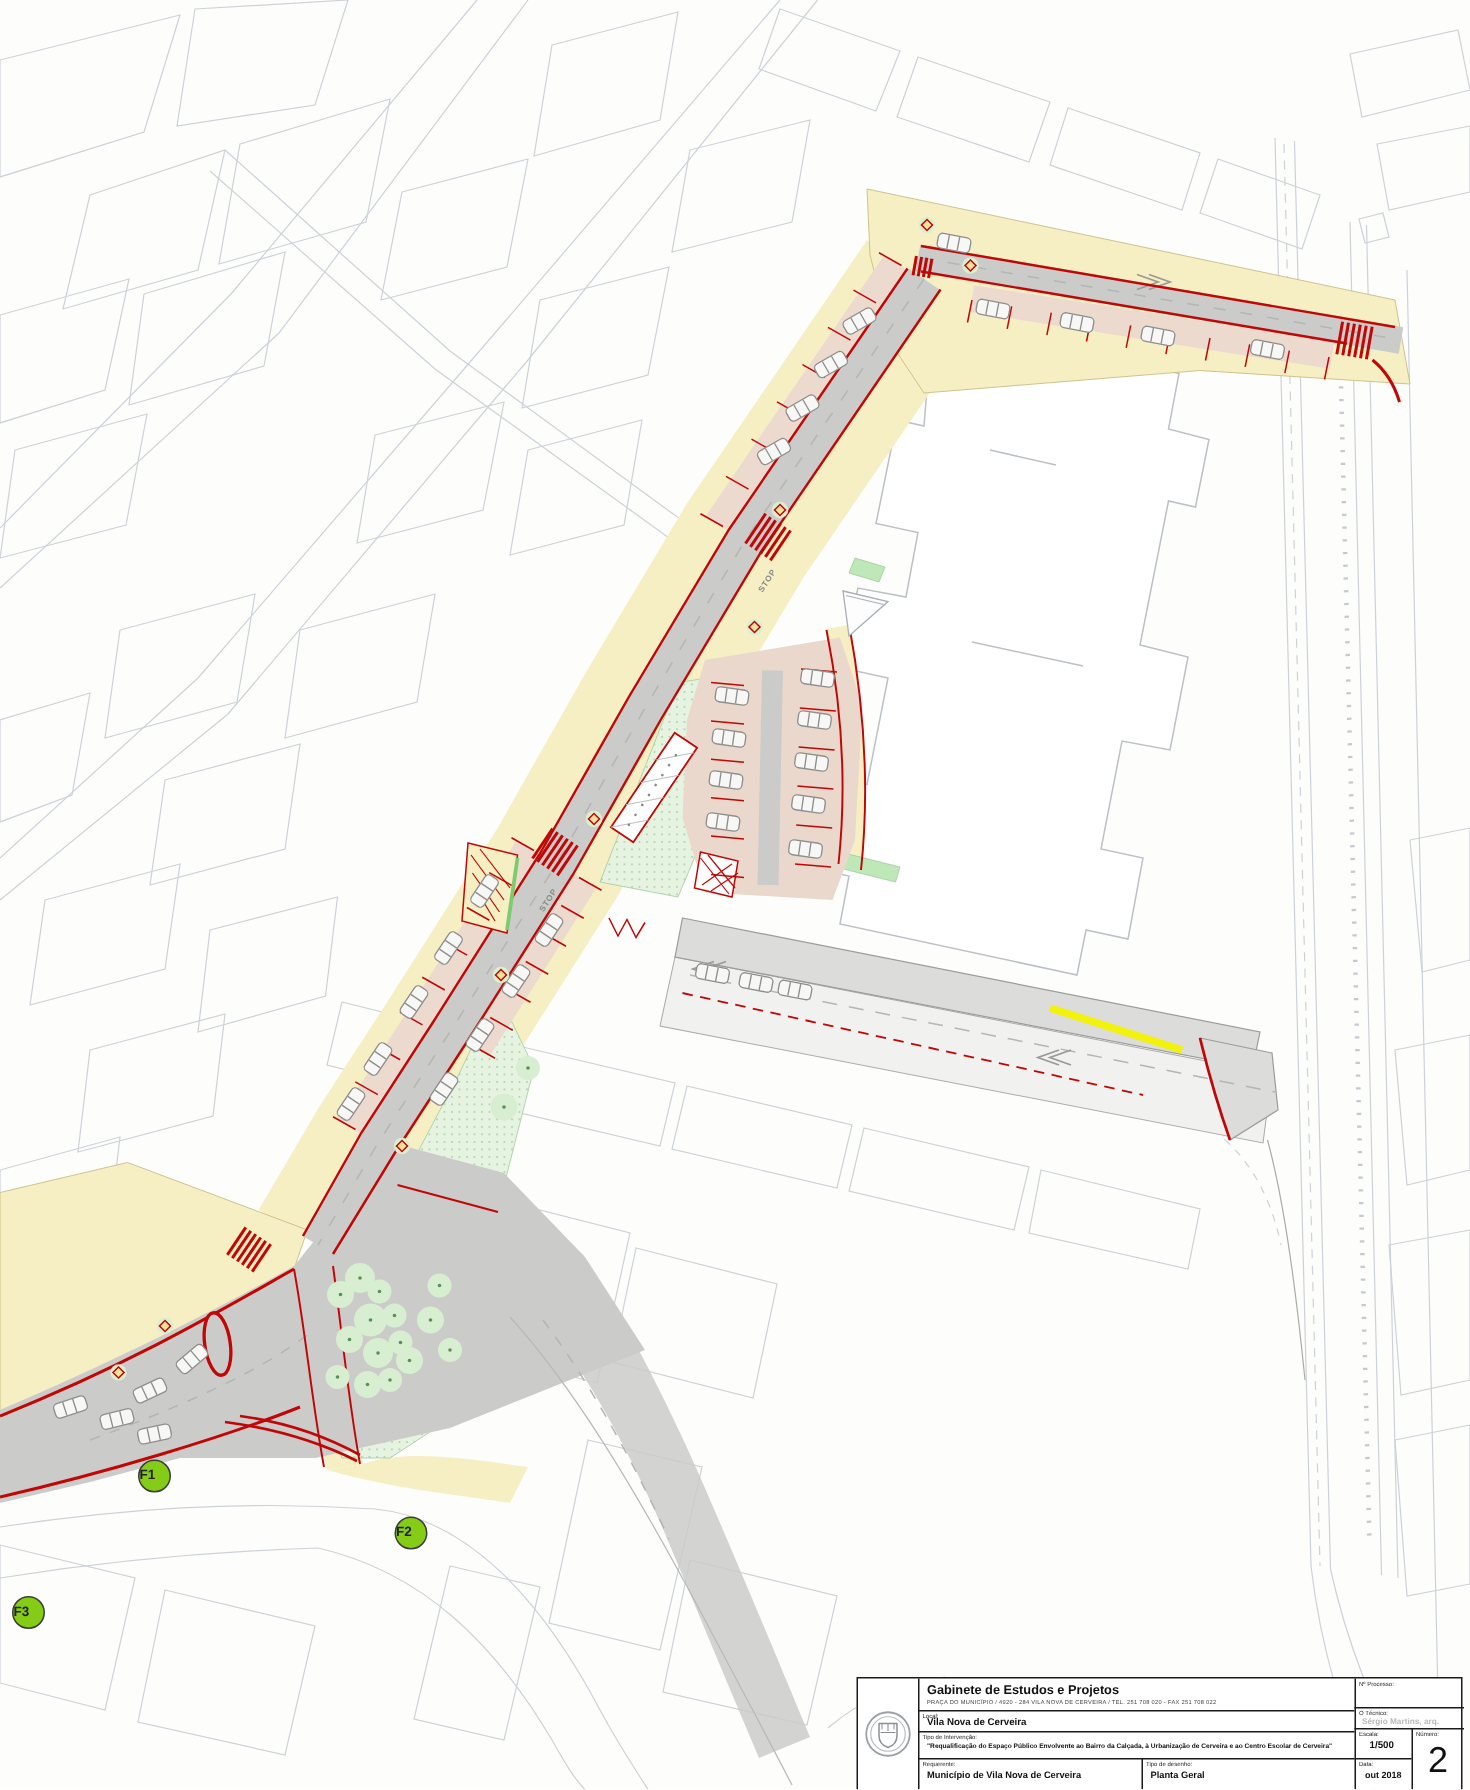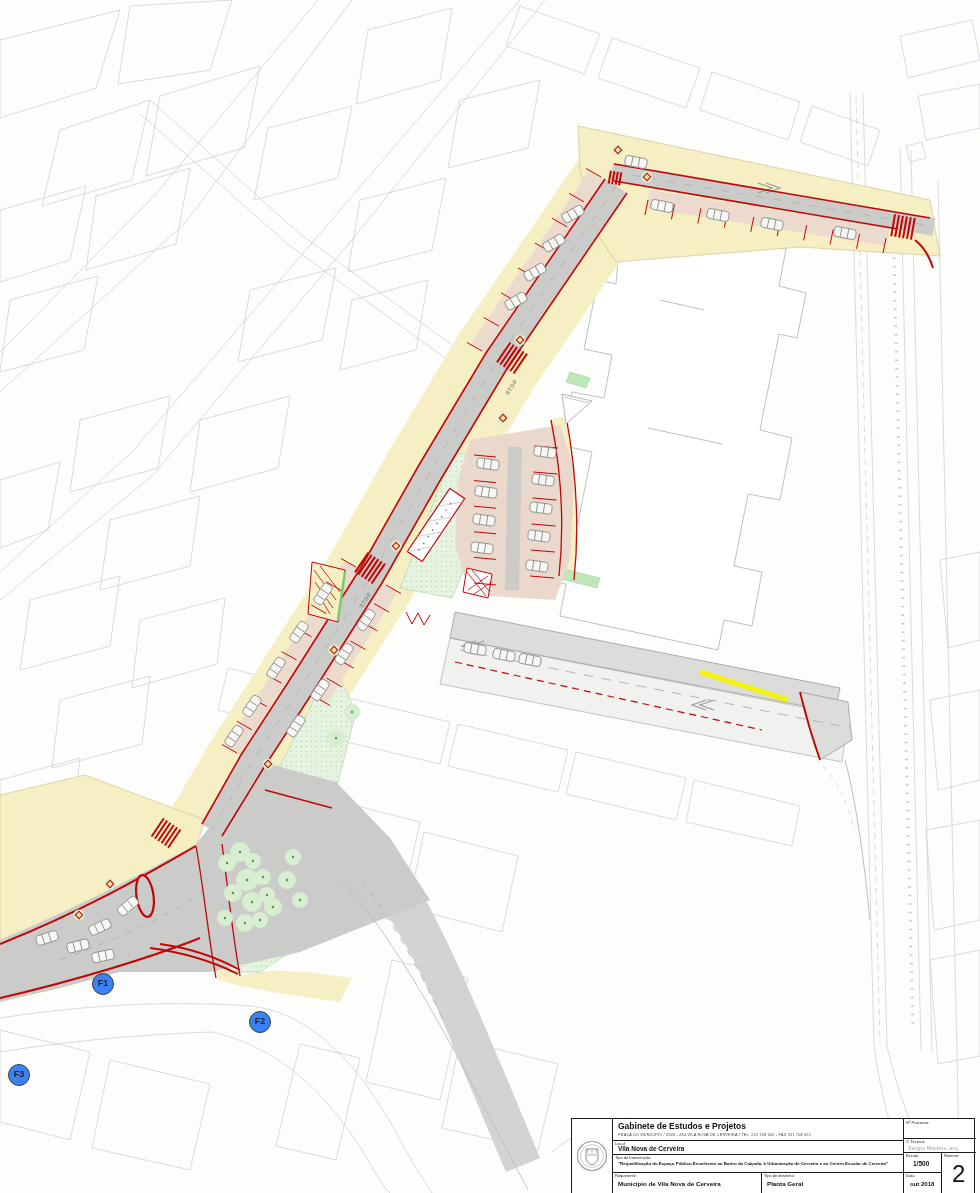--- a/index.html
+++ b/index.html
@@ -14,21 +14,21 @@
   .tb-txt{position:absolute;color:#111;line-height:1.05;white-space:nowrap;}
   .lbl{font-size:4px;color:#222;}
   .val{font-weight:bold;}
   #tb-company{font-size:8.5px;font-weight:bold;}
   #tb-address{font-size:3.8px;color:#444;letter-spacing:.2px;}
   #tb-interv{font-size:4.4px;font-weight:bold;white-space:normal;width:286px;}
   #tb-name{color:#B9B9B9;font-size:5.5px;font-weight:bold;}
   #tb-num{font-size:24px;font-weight:500;}
   
   .fmarker{position:absolute;width:22px;height:22px;border:1.4px solid #3c3c3c;border-radius:50%;
-           background:#3b82f6;box-sizing:border-box;text-align:center;font-size:9px;font-weight:bold;
+           background:#84cc16;box-sizing:border-box;text-align:left;font-size:9px;font-weight:bold;
            color:#222;line-height:19px;}
 </style>
 </head>
 <body>
 
 <div id="stage">
 <svg id="plan" width="980" height="1193" viewBox="0 0 980 1193" xmlns="http://www.w3.org/2000/svg">
   <defs>
     <pattern id="gpat" width="5" height="5" patternUnits="userSpaceOnUse">
       <rect width="5" height="5" fill="#E6F3E1"></rect>
@@ -421,15 +421,15 @@
   <div class="tb-txt" id="tb-name" style="left:336px;top:27px;">Sérgio Martins, arq.</div>
 
   <div class="tb-txt lbl" style="left:334px;top:35px;">Escala:</div>
   <div class="tb-txt val" style="left:341px;top:42px;font-size:6.5px;">1/500</div>
   <div class="tb-txt lbl" style="left:334px;top:55px;">Data:</div>
   <div class="tb-txt val" style="left:338px;top:62px;font-size:6px;">out 2018</div>
   <div class="tb-txt lbl" style="left:372px;top:35px;">Número:</div>
   <div class="tb-txt" id="tb-num" style="left:380px;top:42px;">2</div>
 </div>
 <div class="fmarker" style="left: 92px; top: 973px;">F1</div>
-    <div class="fmarker" style="left: 249px; top: 1011px;">F2</div>
+    <div class="fmarker" style="left: 263px; top: 1011px;">F2</div>
     <div class="fmarker" style="left: 8px; top: 1064px;">F3</div>
   </div>
 
 </body></html>

